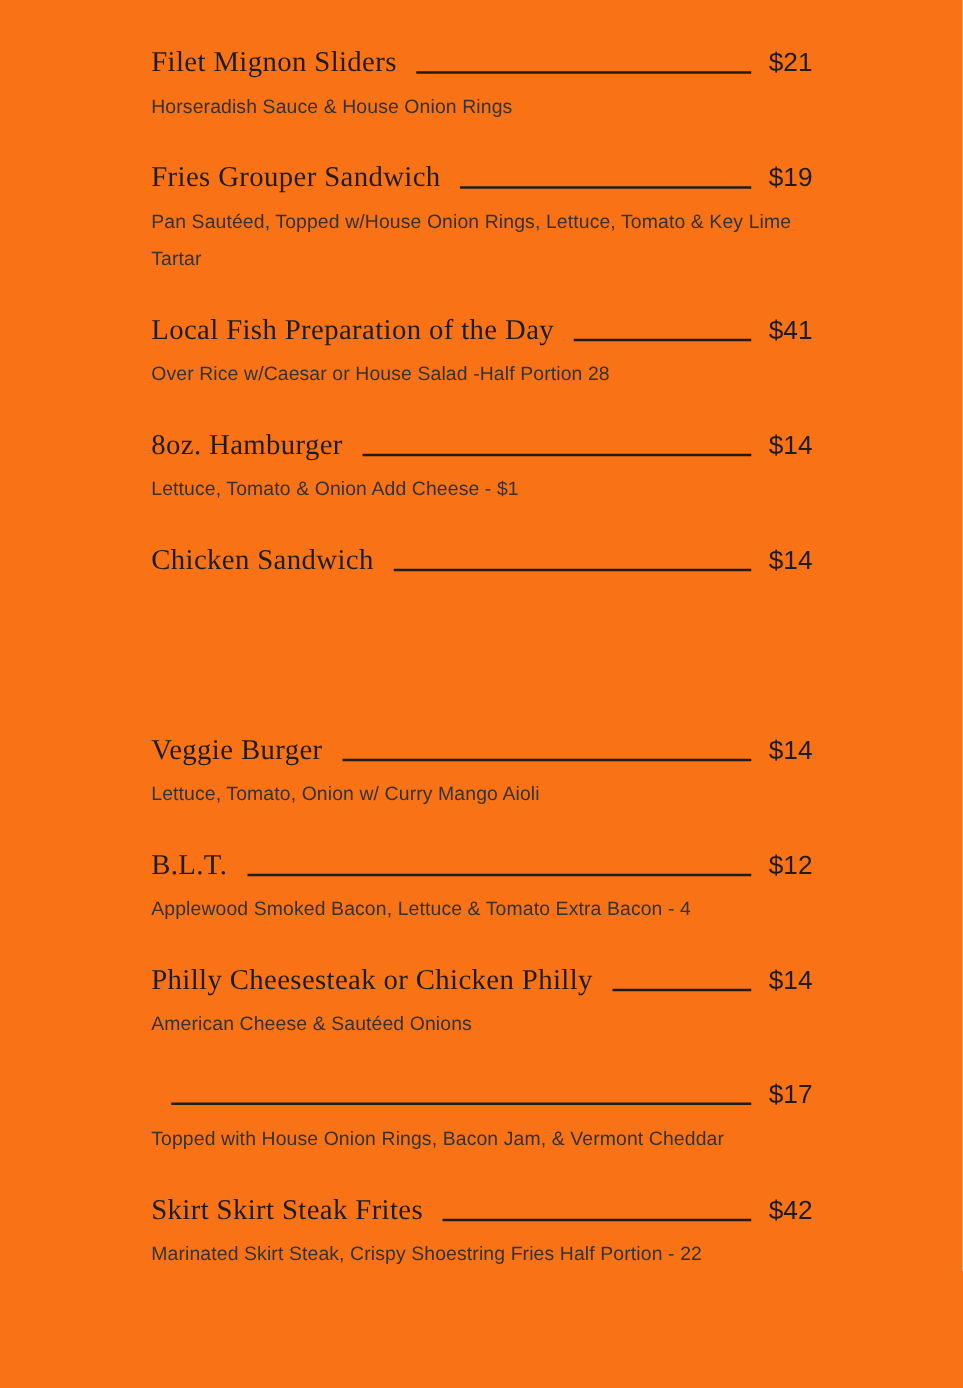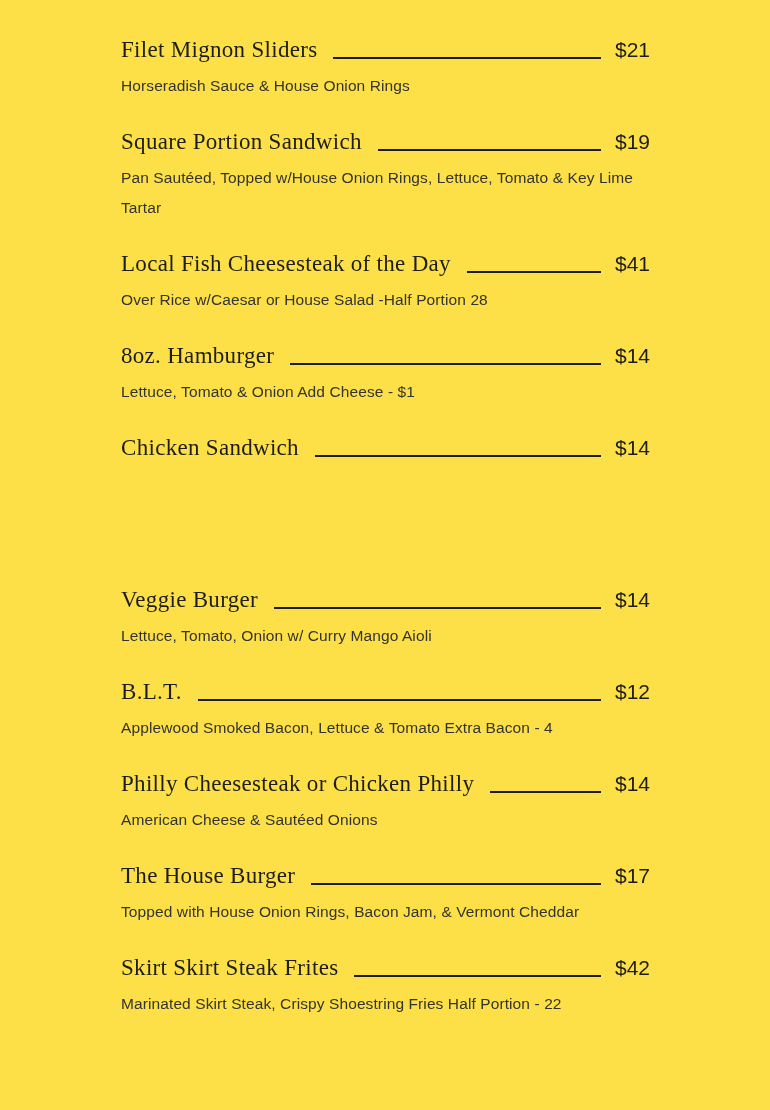--- a/index.html
+++ b/index.html
@@ -11,21 +11,21 @@
     width: 770px;
     height: 1110px;
     overflow: hidden;
     font-family: "Liberation Sans", sans-serif;
   }
   .menu-page {
     box-sizing: border-box;
     width: 770px;
     height: 1110px;
     padding: 0 120px 0 121px;
-    background: #fde047;
+    background: #f97316;
   }
   
   .clipped-top {
     height: 7px;
     overflow: hidden;
     margin-bottom: 29px;
   }
   .clipped-top .clip-inner {
     display: block;
     line-height: 30px;
@@ -89,30 +89,30 @@
     <div class="title-row">
       <span class="item-name">Filet Mignon Sliders</span>
       <span class="leader"></span>
       <span class="item-price">$21</span>
     </div>
     <div class="item-desc">Horseradish Sauce &amp; House Onion Rings</div>
   </div>
 
   <div class="menu-item">
     <div class="title-row">
-      <span class="item-name">Square Portion Sandwich</span>
+      <span class="item-name">Fries Grouper Sandwich</span>
       <span class="leader"></span>
       <span class="item-price">$19</span>
     </div>
     <div class="item-desc">Pan Sautéed, Topped w/House Onion Rings, Lettuce, Tomato &amp; Key Lime Tartar</div>
   </div>
 
   <div class="menu-item">
     <div class="title-row">
-      <span class="item-name">Local Fish Cheesesteak of the Day</span>
+      <span class="item-name">Local Fish Preparation of the Day</span>
       <span class="leader"></span>
       <span class="item-price">$41</span>
     </div>
     <div class="item-desc">Over Rice w/Caesar or House Salad -Half Portion 28</div>
   </div>
 
   <div class="menu-item">
     <div class="title-row">
       <span class="item-name">8oz. Hamburger</span>
       <span class="leader"></span>
@@ -153,21 +153,20 @@
     <div class="title-row">
       <span class="item-name">Philly Cheesesteak or Chicken Philly</span>
       <span class="leader"></span>
       <span class="item-price">$14</span>
     </div>
     <div class="item-desc">American Cheese &amp; Sautéed Onions</div>
   </div>
 
   <div class="menu-item">
     <div class="title-row">
-      <span class="item-name">The House Burger</span>
       <span class="leader"></span>
       <span class="item-price">$17</span>
     </div>
     <div class="item-desc">Topped with House Onion Rings, Bacon Jam, &amp; Vermont Cheddar</div>
   </div>
 
   <div class="menu-item">
     <div class="title-row">
       <span class="item-name">Skirt Skirt Steak Frites</span>
       <span class="leader"></span>

